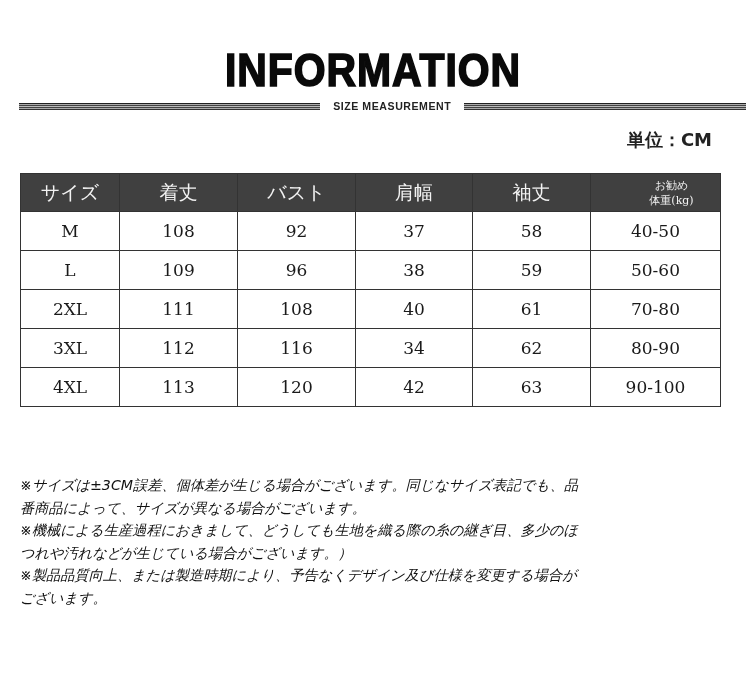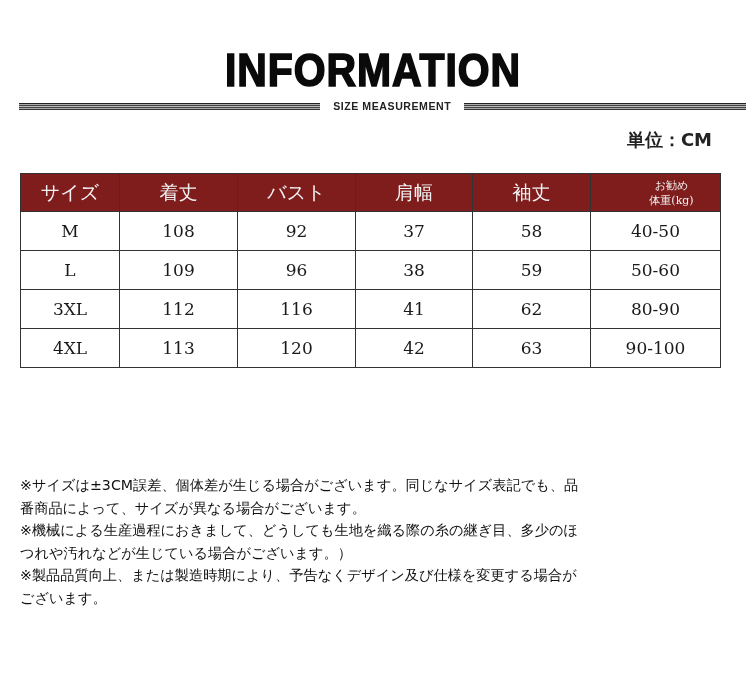--- a/index.html
+++ b/index.html
@@ -39,32 +39,32 @@
 
   table.sizes {
     position: absolute; left: 20px; top: 173px;
     border-collapse: collapse; table-layout: fixed;
   }
   table.sizes td, table.sizes th {
     border: 1.5px solid #333; text-align: center; vertical-align: middle;
     height: 39px; font-family: "DejaVu Serif", serif; font-weight: normal;
   }
   table.sizes th {
-    background: #7f1d1d; color: #f2f2f2; font-size: 19px; height: 38px;
+    background: #404040; color: #f2f2f2; font-size: 19px; height: 38px;
   }
   table.sizes th.small { font-size: 11px; line-height: 15px; }
   table.sizes td { font-size: 17px; color: #1a1a1a; background: #fff; }
   .c0 { width: 99px; } .c1 { width: 118px; } .c2 { width: 118px; }
   .c3 { width: 117px; } .c4 { width: 118px; } .c5 { width: 130px; }
 
   .notes {
     position: absolute; left: 20px; top: 474px; width: 700px;
     font-family: "DejaVu Sans", sans-serif; font-size: 14.2px; line-height: 22.5px; color: #111;
   }
-  .notes p { white-space: pre-line; }
+  .notes p { white-space: pre-line; font-style: italic; }
 </style>
 </head>
 <body>
 
 <div class="title">INFORMATION</div>
 
 <div class="subtitle-row">
   <div class="rule"></div>
   <div class="subtitle">SIZE MEASUREMENT</div>
   <div class="rule"></div>
@@ -103,24 +103,32 @@
     </tr>
     <tr>
       <td>L</td>
       <td>109</td>
       <td>96</td>
       <td>38</td>
       <td>59</td>
       <td>50-60</td>
     </tr>
     <tr>
+      <td>2XL</td>
+      <td>111</td>
+      <td>108</td>
+      <td>40</td>
+      <td>61</td>
+      <td>70-80</td>
+    </tr>
+    <tr>
       <td>3XL</td>
       <td>112</td>
       <td>116</td>
-      <td>41</td>
+      <td>34</td>
       <td>62</td>
       <td>80-90</td>
     </tr>
     <tr>
       <td>4XL</td>
       <td>113</td>
       <td>120</td>
       <td>42</td>
       <td>63</td>
       <td>90-100</td>

